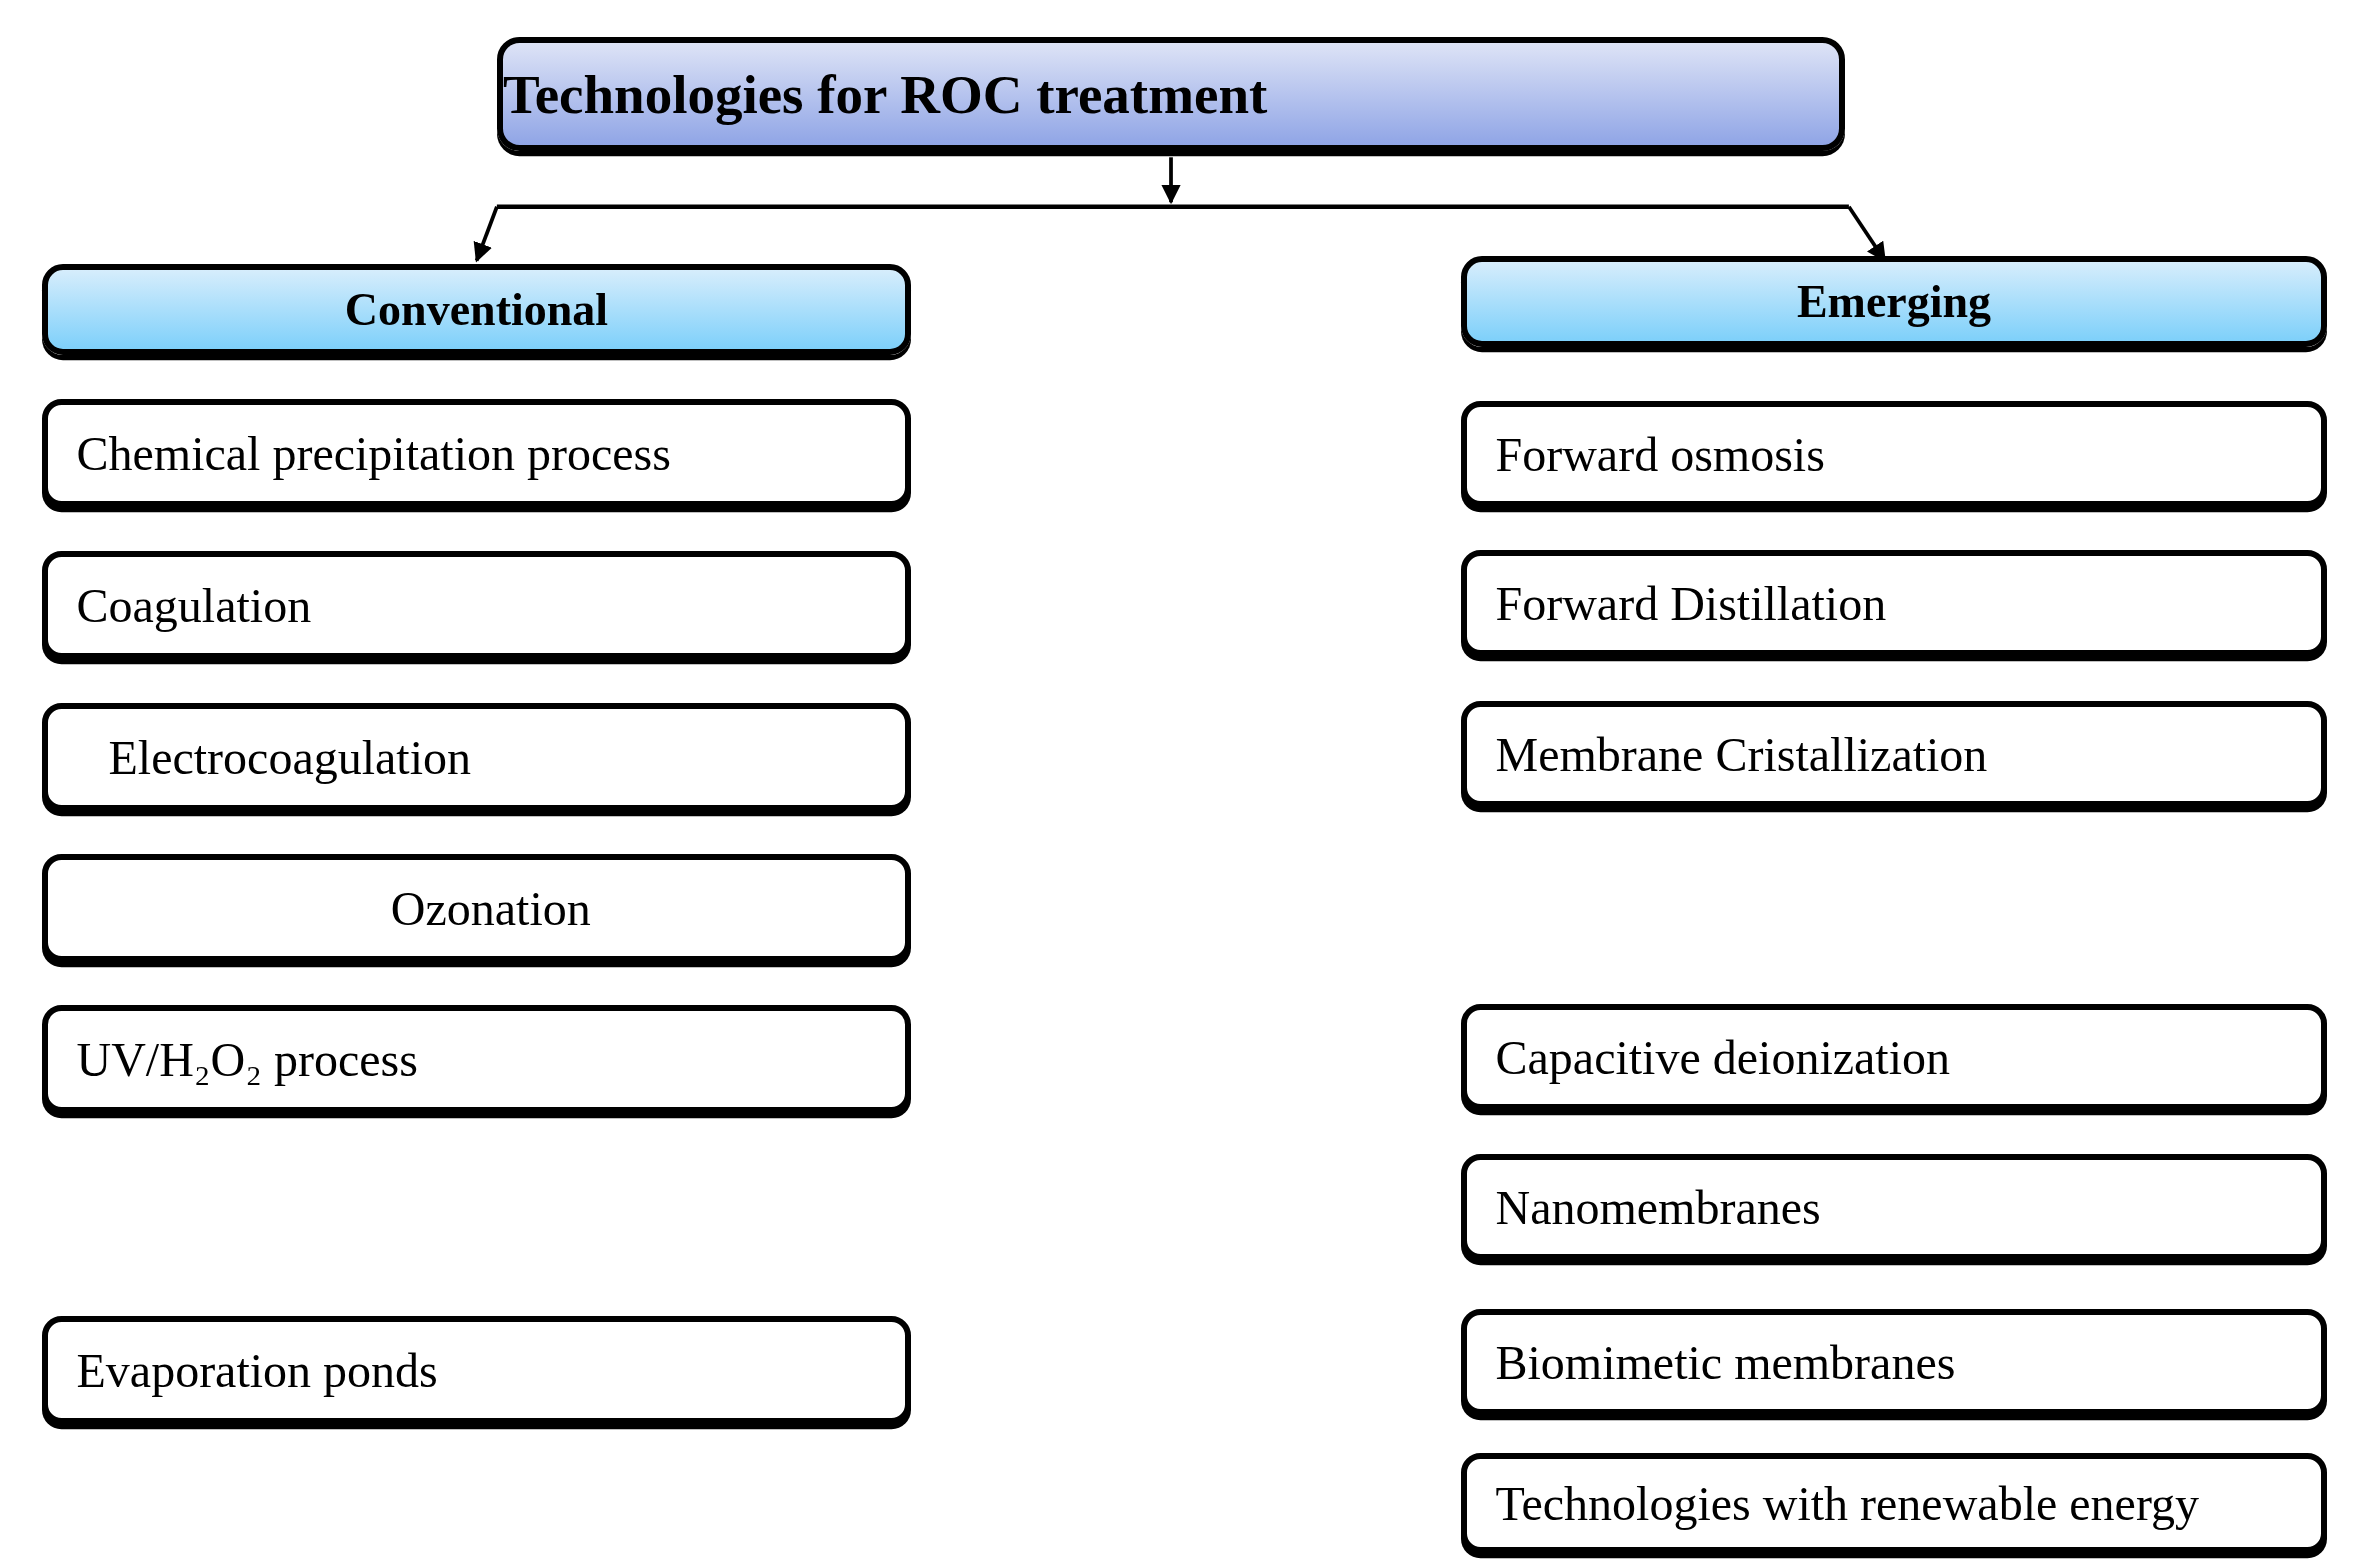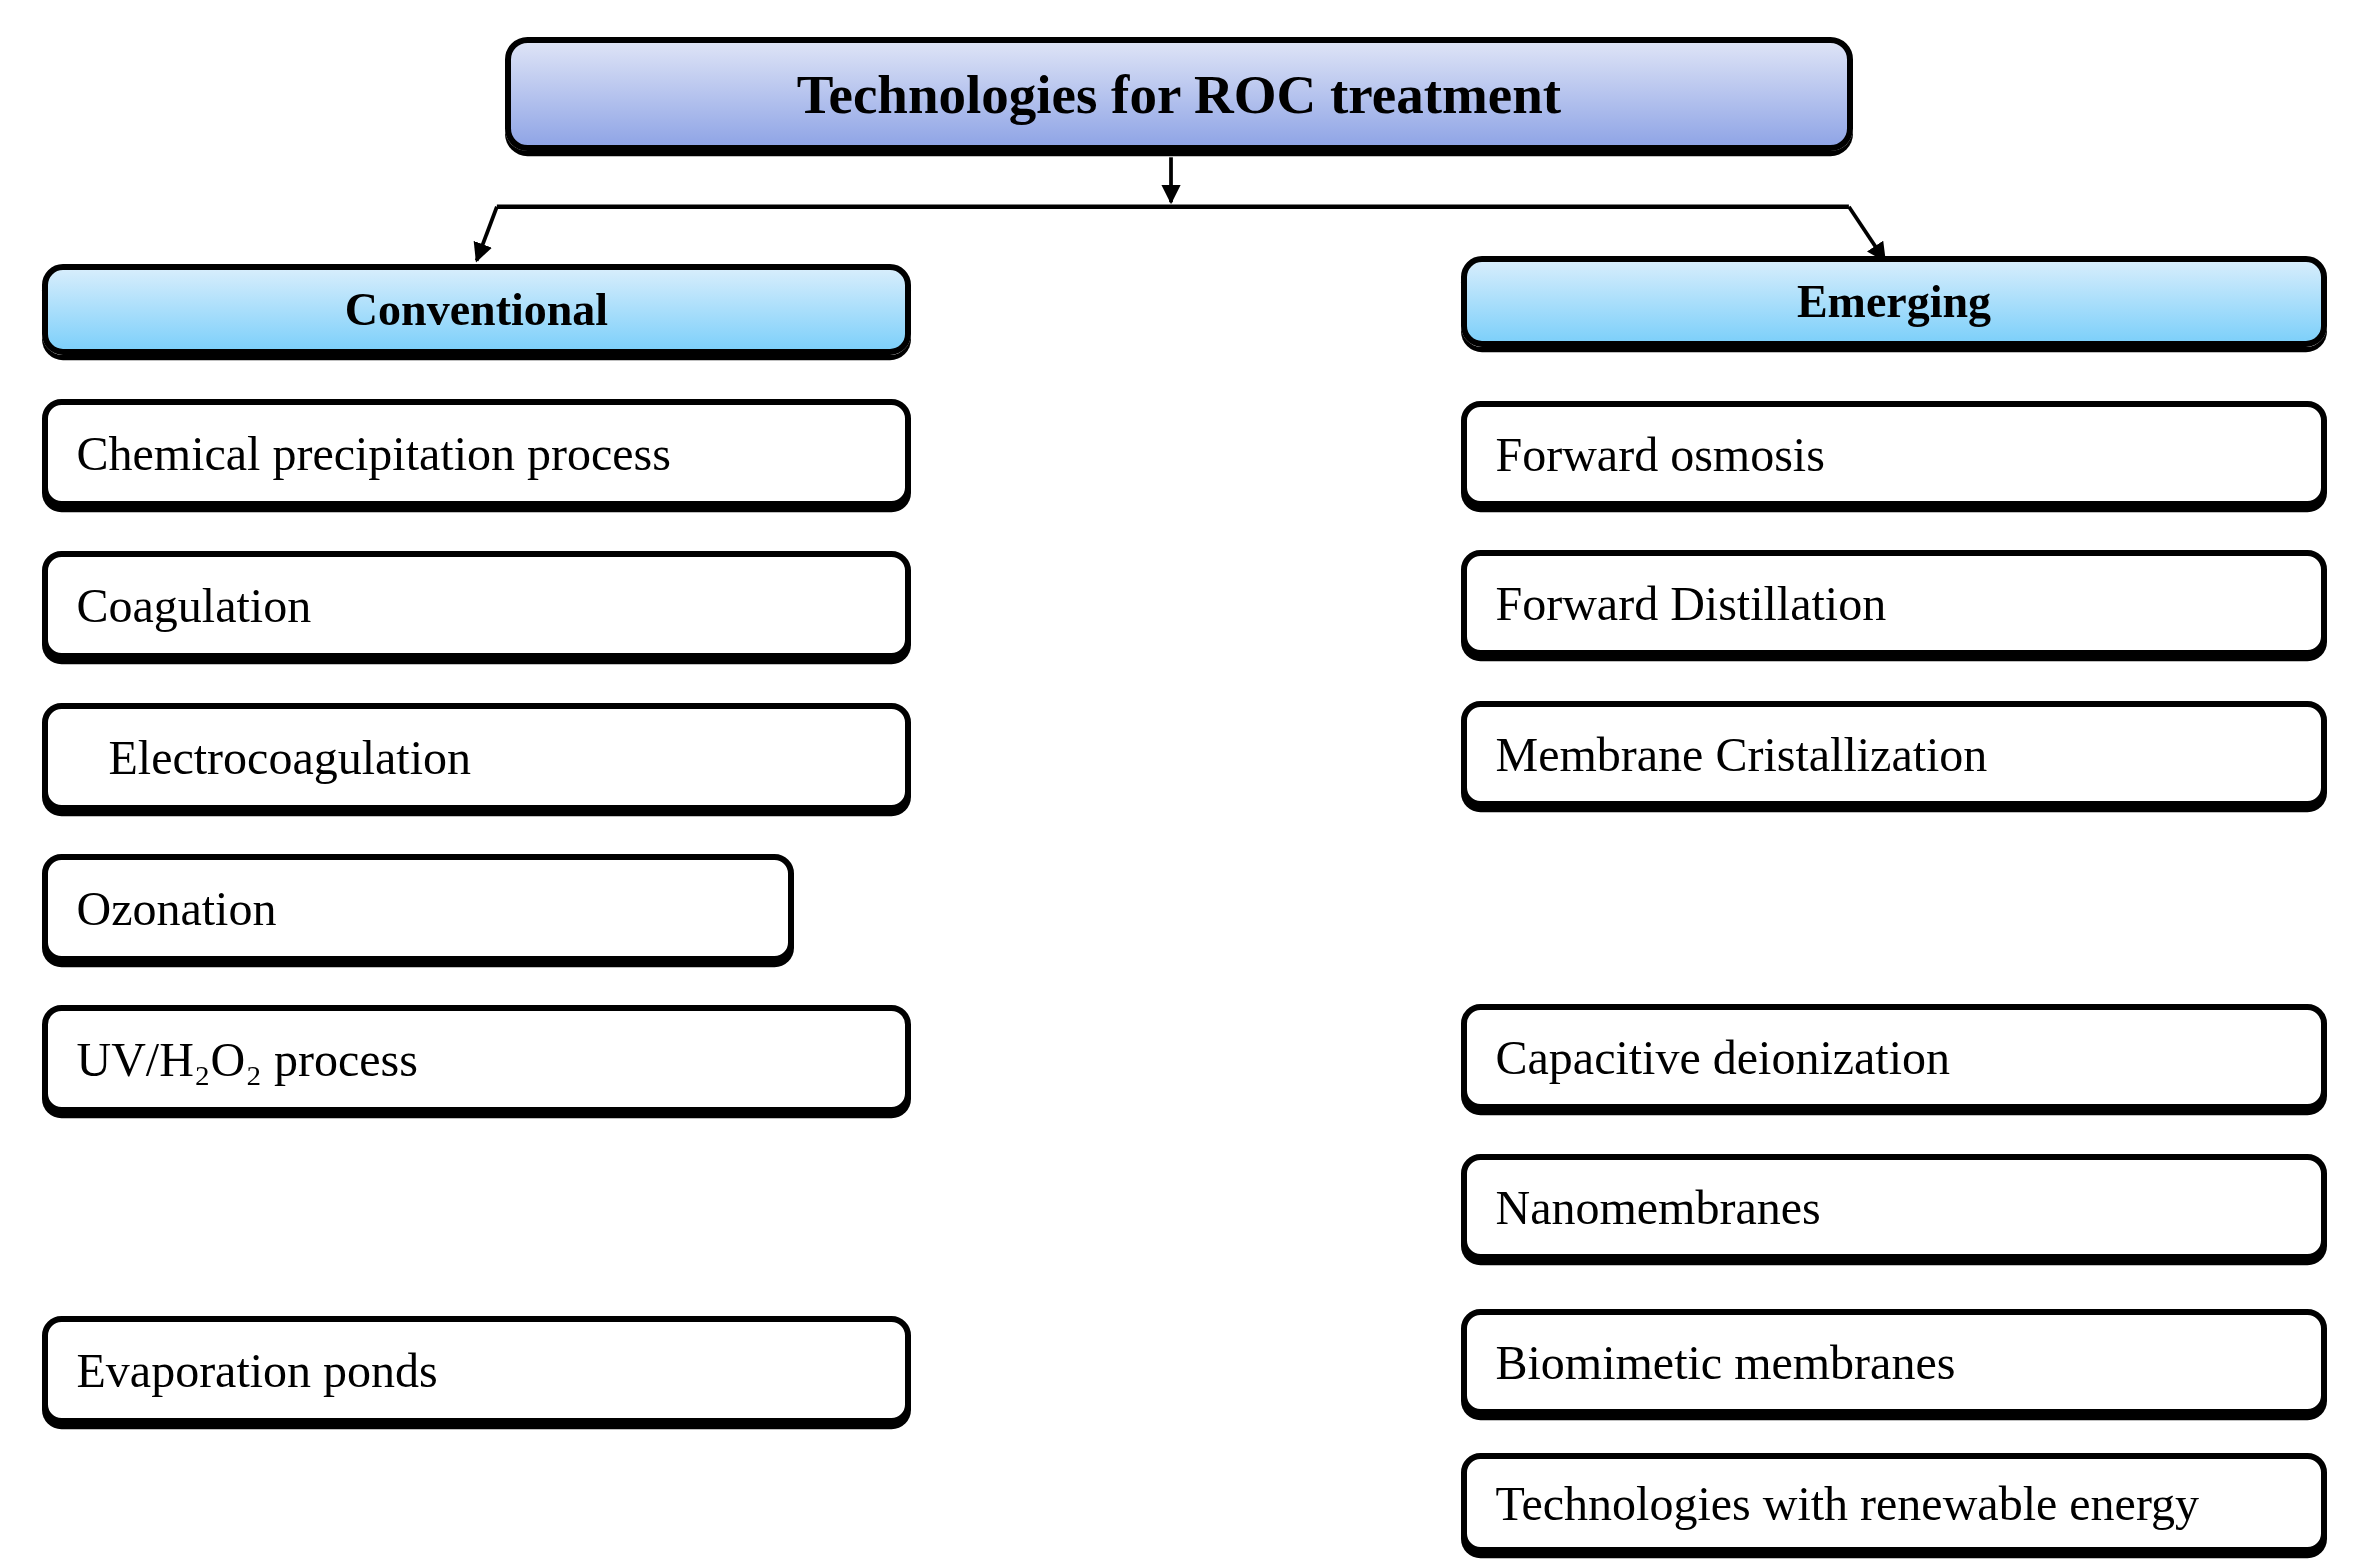--- a/index.html
+++ b/index.html
@@ -23,23 +23,22 @@
     border: 6.7px solid var(--border, #000);
     border-radius: 19.5px;
     background: var(--item-background, #fff);
     box-shadow: 0 5.2px 0 var(--border, #000);
     display: flex;
     align-items: center;
     z-index: 1;
   }
   .box.title-box {
     border-radius: 22.5px;
-    justify-content: center;
+    justify-content: flex-start;
     background: linear-gradient(180deg, var(--title-gradient-top, #dde3f6) 0%, var(--title-gradient-bottom, #90a5e6) 100%);
-    margin-left: 8px;
   }
   .box.header-box {
     border-radius: 21px;
     justify-content: center;
     background: linear-gradient(180deg, var(--header-gradient-top, #d6edfc) 0%, var(--header-gradient-bottom, #7ed0fa) 100%);
   }
   .title-text {
     font-size: 55px;
     font-weight: bold;
     color: #000;
@@ -92,21 +91,21 @@
   </div>
 
   <div class="box" style="left:42px; top:551px; width:869px; height:108px;">
     <span class="item-text">Coagulation</span>
   </div>
 
   <div class="box" style="left:42px; top:703px; width:869px; height:108px;padding-left:32px;">
     <span class="item-text">Electrocoagulation</span>
   </div>
 
-  <div class="box" style="left:42px; top:854px; width:752px; height:108px;">
+  <div class="box" style="left:42px; top:854px; width:869px; height:108px;justify-content:center;">
     <span class="item-text">Ozonation</span>
   </div>
 
   <div class="box" style="left:42px; top:1005px; width:869px; height:108px;">
     <span class="item-text">UV/H₂O₂ process</span>
   </div>
 
 
   <div class="box" style="left:42px; top:1316px; width:869px; height:108px;">
     <span class="item-text">Evaporation ponds</span>

